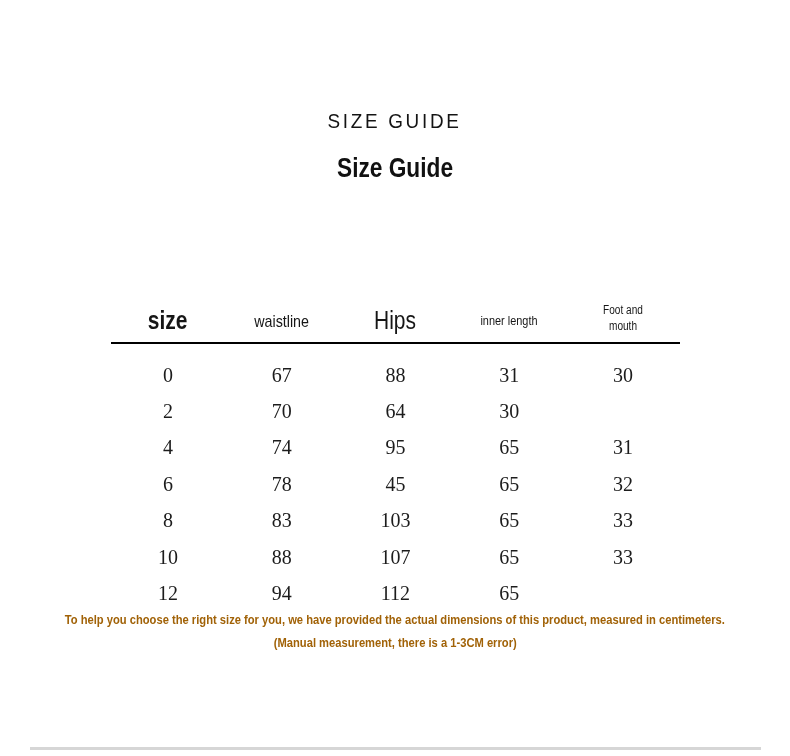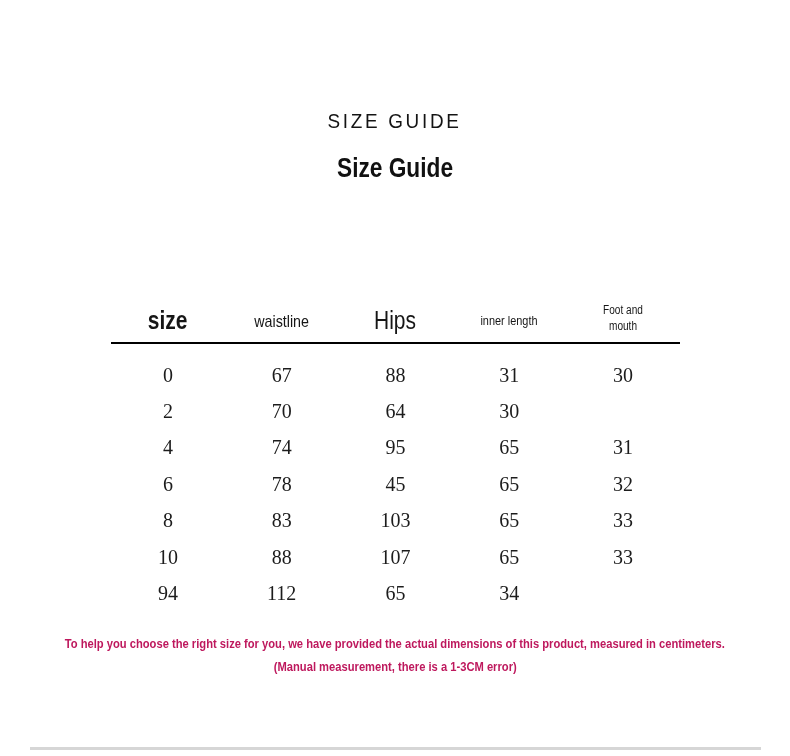--- a/index.html
+++ b/index.html
@@ -51,22 +51,22 @@
     height: 36.4px; align-items: center;
   }
   .td {
     text-align: center;
     font-family: "Liberation Serif", serif;
     font-size: 20px; color: #1c1c1c;
   }
 
   
   .footnote {
-    position: absolute; top: 632px; left: 0; width: 790px;
-    text-align: center; color: #be185d;
+    position: absolute; top: 608px; left: 0; width: 790px;
+    text-align: center; color: #a16207;
   }
   .footnote .line { font-size: 13px; font-weight: 700; line-height: 23px; }
   .footnote .cond { transform: scaleX(0.86); }
 
   
   .bottom-divider {
     position: absolute; top: 747px; left: 30px; width: 731px; height: 3px;
     background: #d6d6d6;
   }
 </style>
@@ -126,24 +126,24 @@
       <span class="td">33</span>
     </div>
     <div class="tr">
       <span class="td">10</span>
       <span class="td">88</span>
       <span class="td">107</span>
       <span class="td">65</span>
       <span class="td">33</span>
     </div>
     <div class="tr">
+      <span class="td">12</span>
       <span class="td">94</span>
       <span class="td">112</span>
       <span class="td">65</span>
-      <span class="td">34</span>
     </div>
   </div>
 </div>
 
 <div class="footnote">
   <div class="line"><span class="cond">To help you choose the right size for you, we have provided the actual dimensions of this product, measured in centimeters.</span></div>
   <div class="line"><span class="cond">(Manual measurement, there is a 1-3CM error)</span></div>
 </div>
 
 <div class="bottom-divider"></div>

